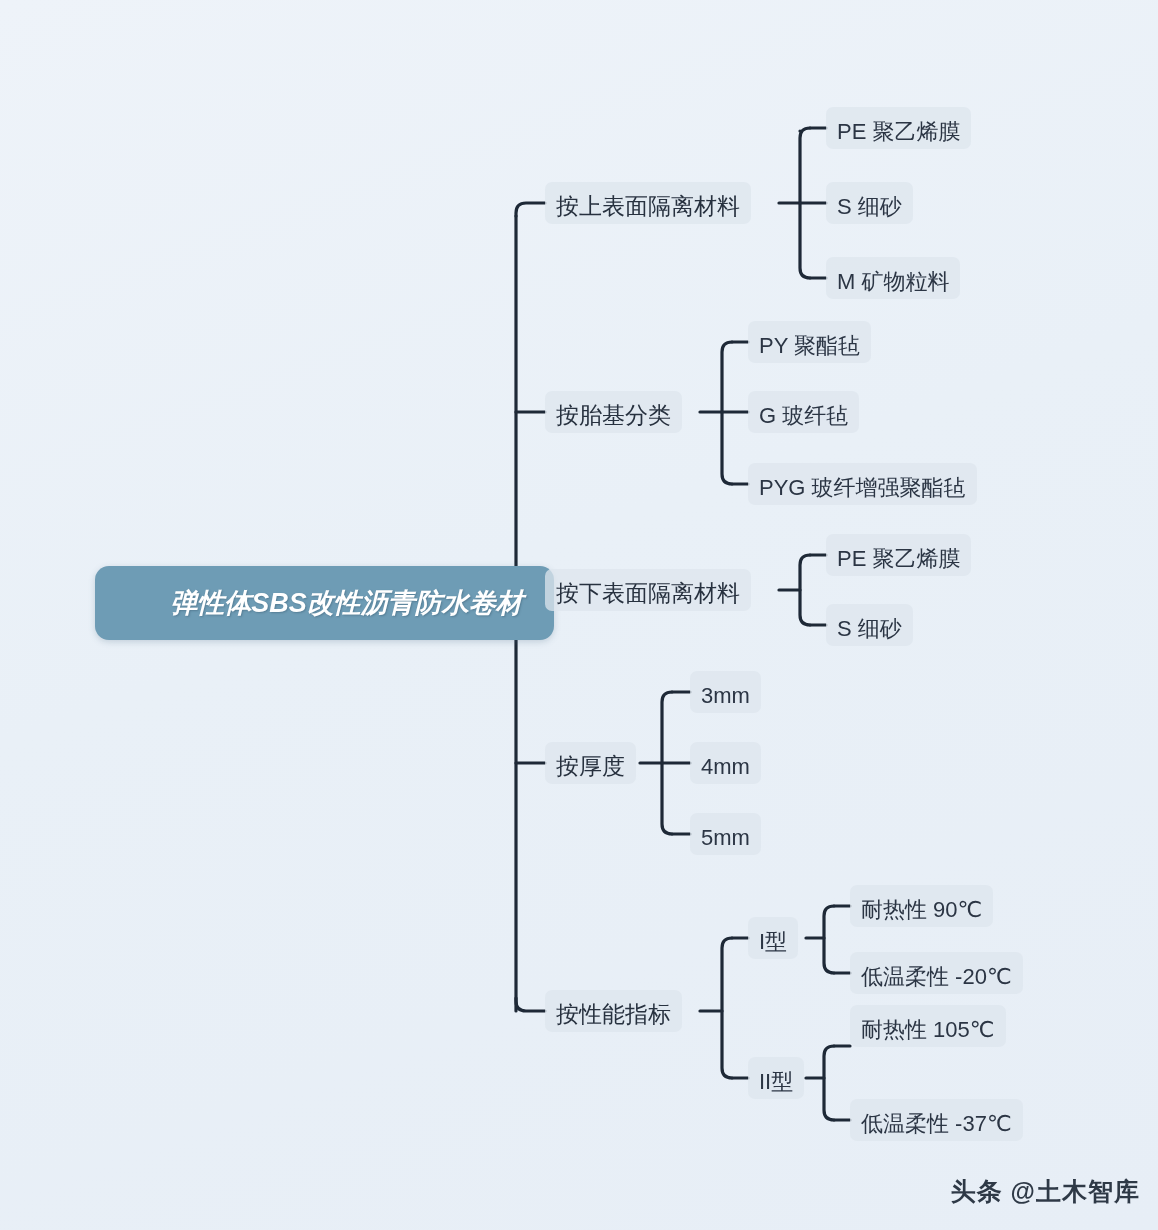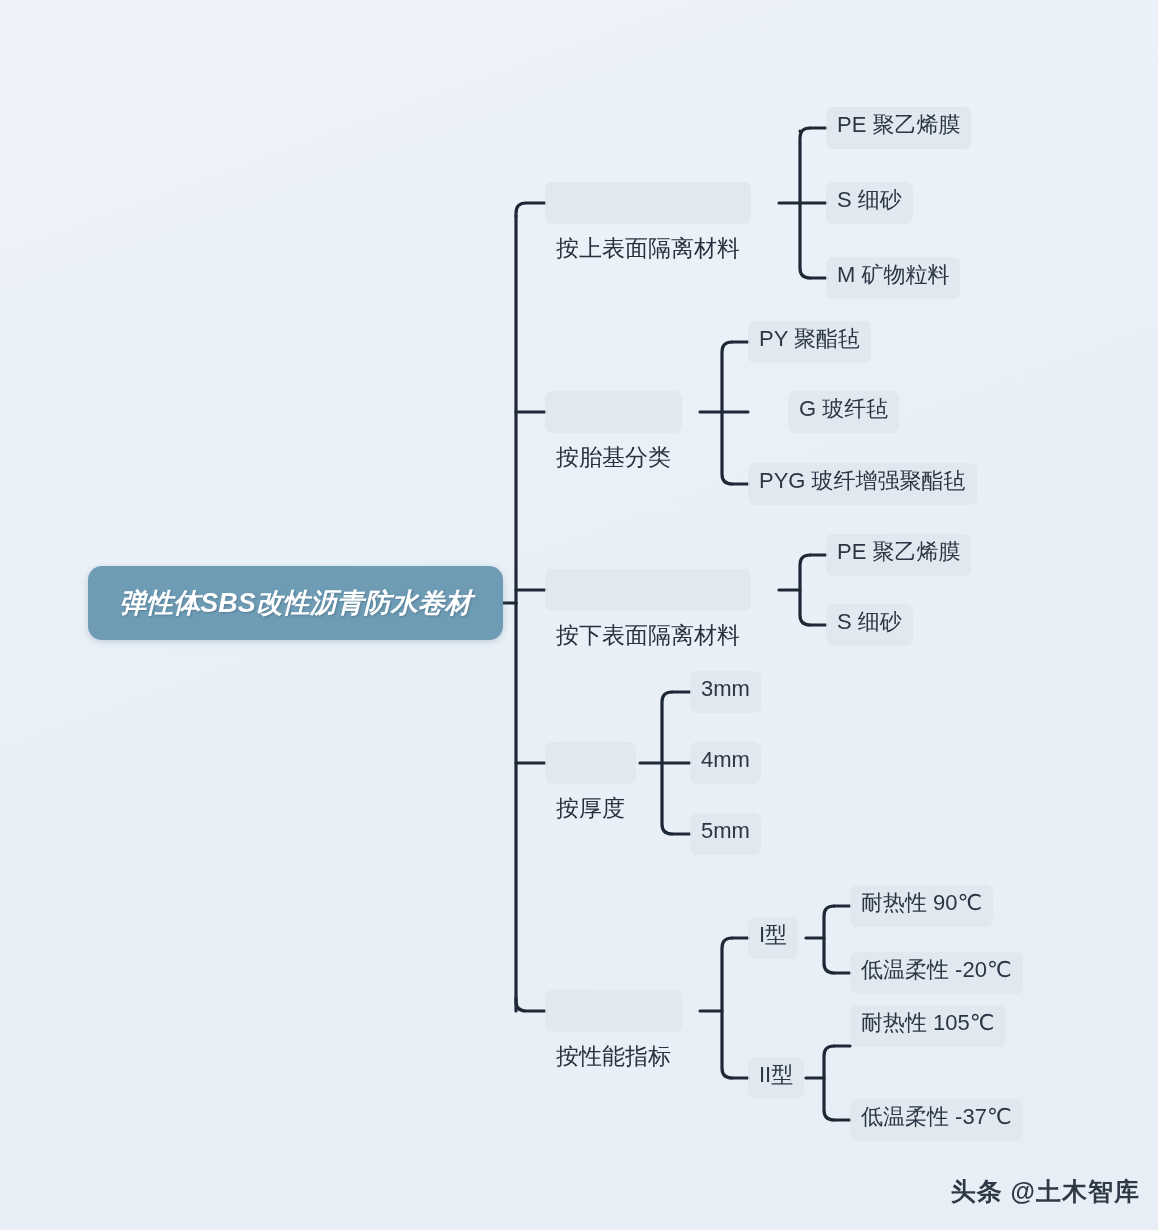--- a/index.html
+++ b/index.html
@@ -46,21 +46,21 @@
     font-style: italic;
     letter-spacing: 0px;
     white-space: nowrap;
     text-shadow: 1px 1px 2px rgba(40,70,90,0.35);
   }
 
   
   .node {
     position: absolute;
     display: flex;
-    align-items: flex-start;
+    align-items: flex-end;
     background: #e2e8f0;
     border-radius: 7px;
     padding: 5px 11px;
     box-sizing: border-box;
     white-space: nowrap;
   }
   .node.soft {
     background: rgba(222,229,238,0.75);
   }
   .node-label {
@@ -153,21 +153,21 @@
       <path d="M 834 906 L 850 906"></path>
       <path d="M 834 973 L 850 973"></path>
 
       <path d="M 806 1078 L 824 1078"></path>
       <path d="M 834 1046 Q 824 1046 824 1056 L 824 1110 Q 824 1120 834 1120"></path>
       <path d="M 834 1046 L 850 1046"></path>
       <path d="M 834 1120 L 850 1120"></path>
     </g>
   </svg>
 
-  <div class="root-node" style="left:88px; top:566px; width:415px; height:74px;">
+  <div class="root-node" style="left:95px; top:566px; width:415px; height:74px;padding-left:44px;">
     <span class="root-label">弹性体SBS改性沥青防水卷材</span>
   </div>
 
   <div class="node branch soft" style="left:545px; top:182px; height:42px;">
     <span class="node-label">按上表面隔离材料</span>
   </div>
   <div class="node leaf soft" style="left:826px; top:107px; height:42px;">
     <span class="node-label">PE 聚乙烯膜</span>
   </div>
   <div class="node leaf soft" style="left:826px; top:182px; height:42px;">
@@ -176,21 +176,21 @@
   <div class="node leaf soft" style="left:826px; top:257px; height:42px;">
     <span class="node-label">M 矿物粒料</span>
   </div>
 
   <div class="node branch soft" style="left:545px; top:391px; height:42px;">
     <span class="node-label">按胎基分类</span>
   </div>
   <div class="node leaf soft" style="left:748px; top:321px; height:42px;">
     <span class="node-label">PY 聚酯毡</span>
   </div>
-  <div class="node leaf soft" style="left:788px; top:391px; height:42px;">
+  <div class="node leaf soft" style="left:748px; top:391px; height:42px;">
     <span class="node-label">G 玻纤毡</span>
   </div>
   <div class="node branch soft" style="left:545px; top:569px; height:42px;">
     <span class="node-label">按下表面隔离材料</span>
   </div>
 
   <div class="node leaf soft" style="left:748px; top:463px; height:42px;">
     <span class="node-label">PYG 玻纤增强聚酯毡</span>
   </div>
   <div class="node leaf soft" style="left:826px; top:534px; height:42px;">

